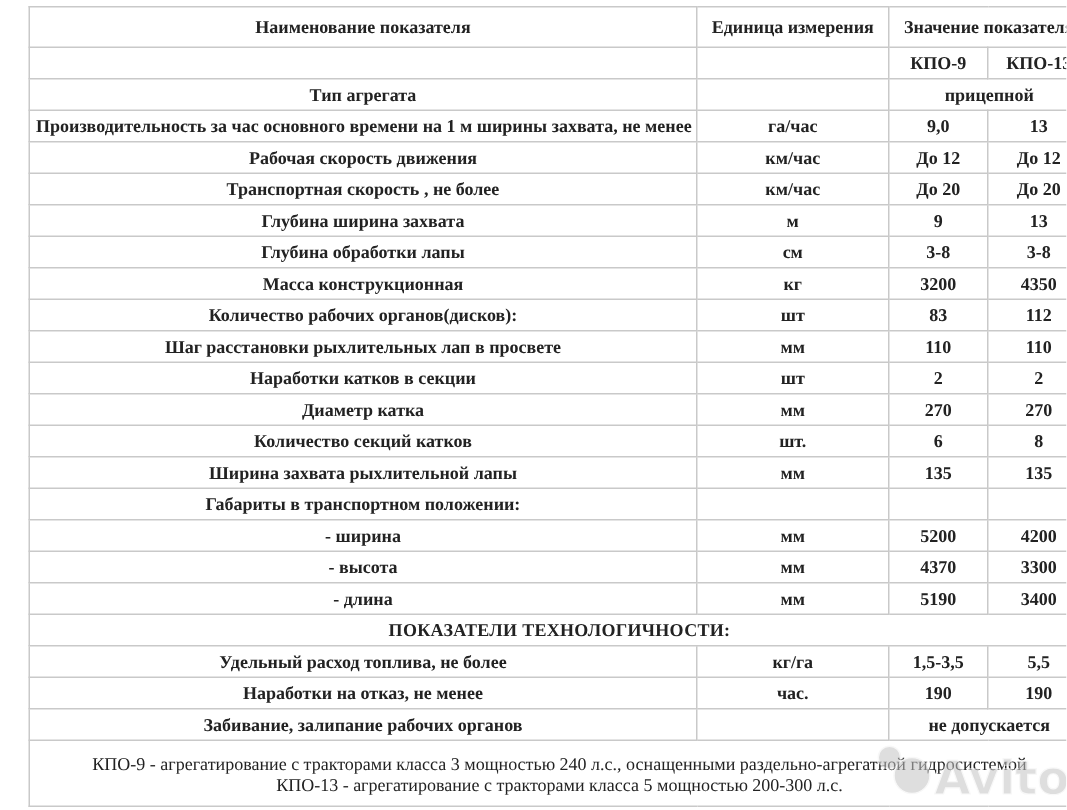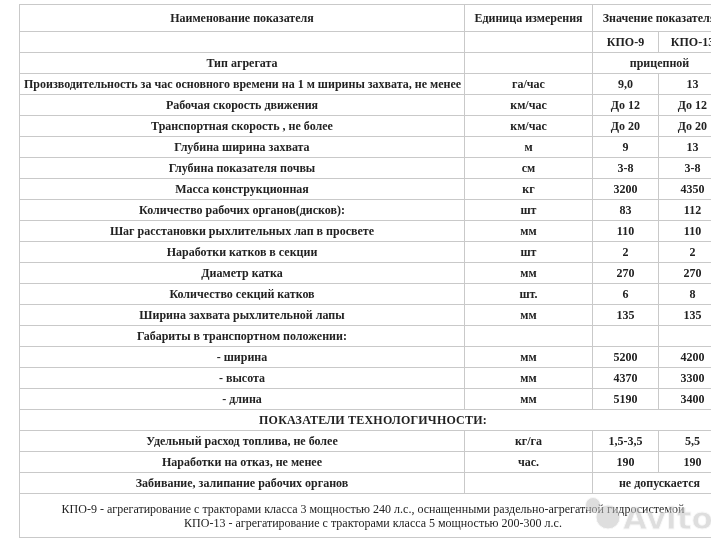--- a/index.html
+++ b/index.html
@@ -113,21 +113,21 @@
         <td>До 20</td>
         <td>До 20</td>
       </tr>
       <tr class="r">
         <td>Глубина ширина захвата</td>
         <td>м</td>
         <td>9</td>
         <td>13</td>
       </tr>
       <tr class="r">
-        <td>Глубина показателя почвы</td>
+        <td>Глубина обработки лапы</td>
         <td>см</td>
         <td>3-8</td>
         <td>3-8</td>
       </tr>
       <tr class="r">
         <td>Масса конструкционная</td>
         <td>кг</td>
         <td>3200</td>
         <td>4350</td>
       </tr>

